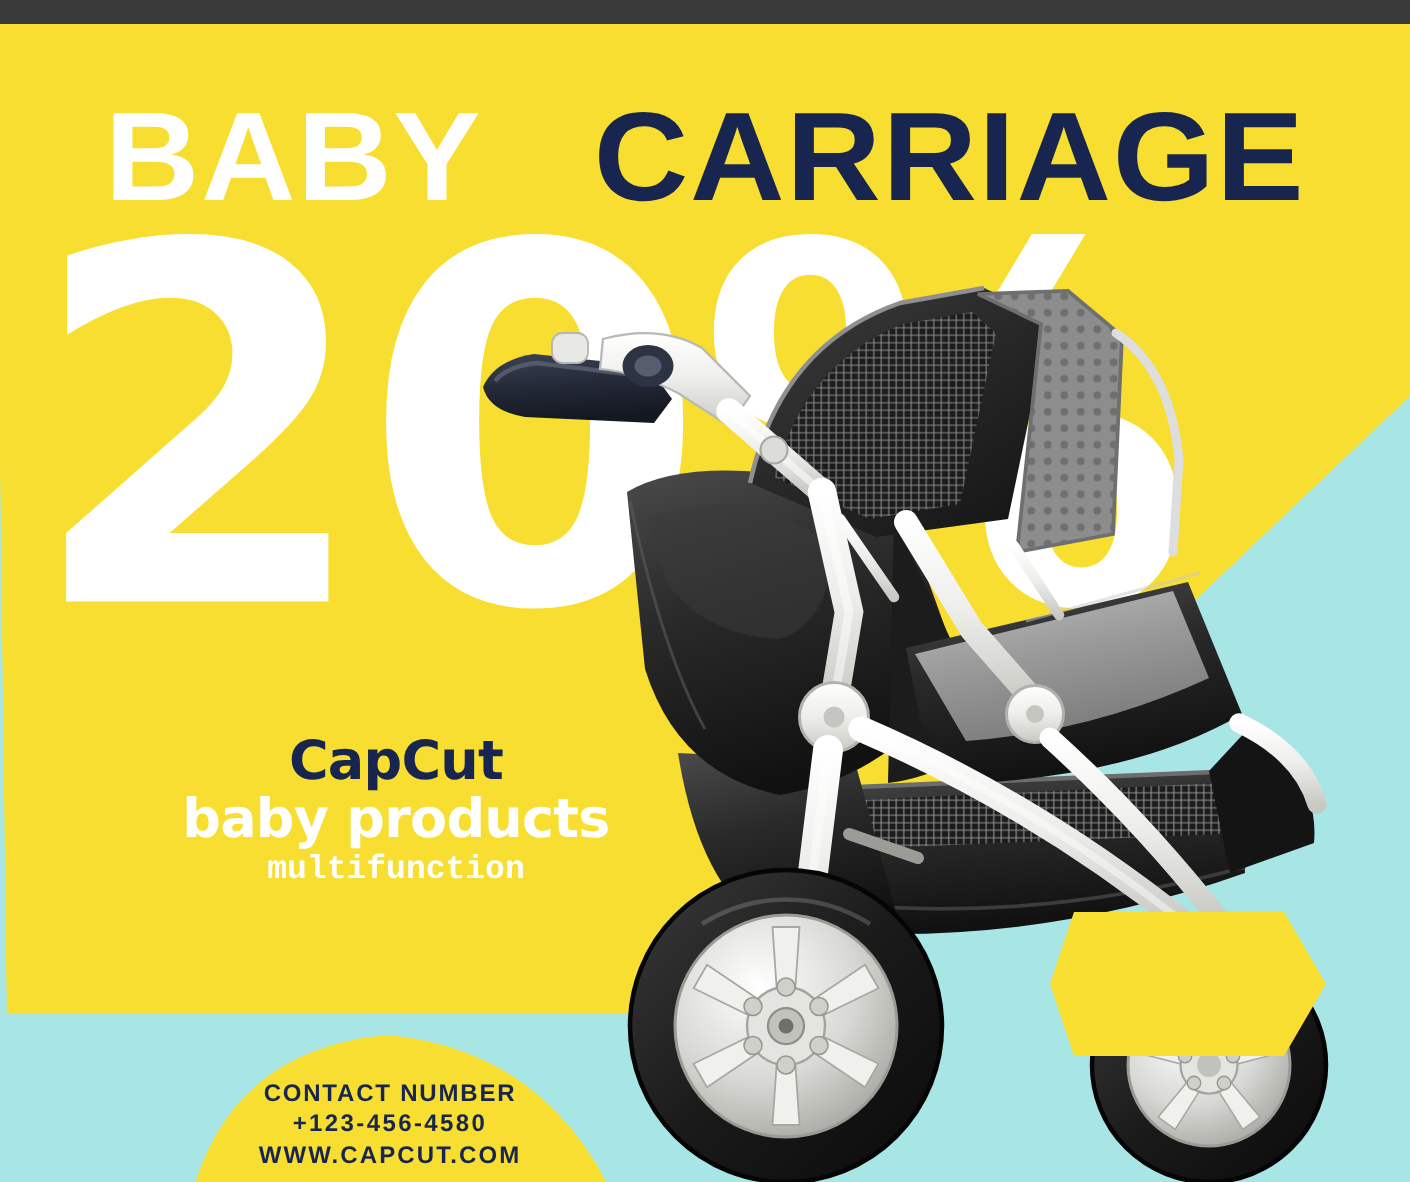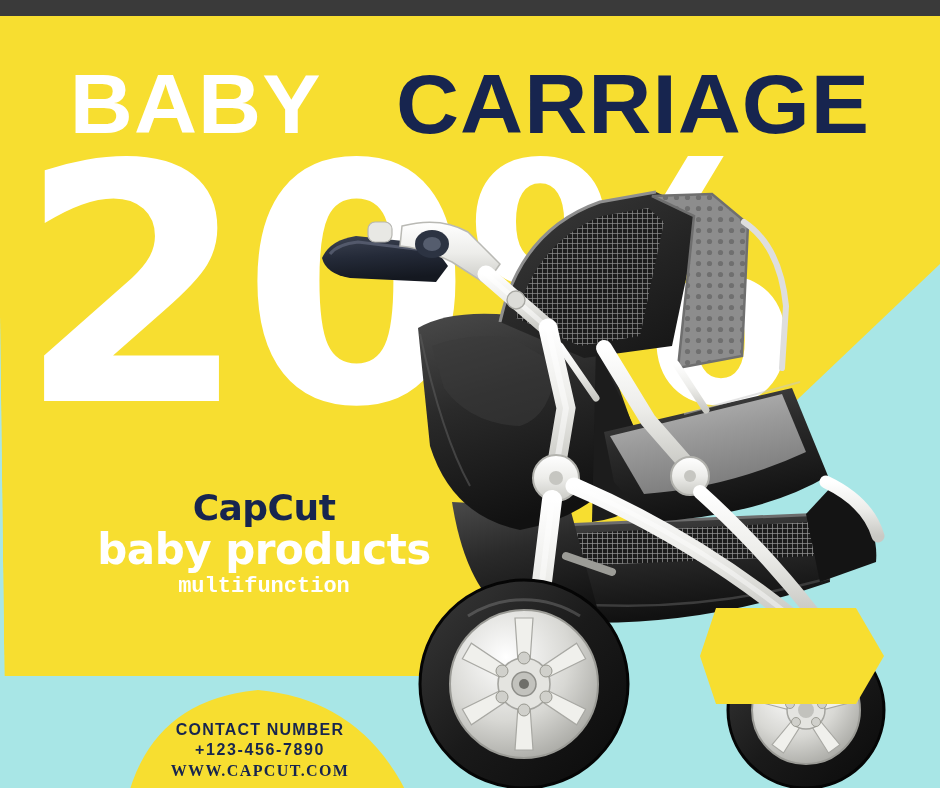--- a/index.html
+++ b/index.html
@@ -54,21 +54,21 @@
     line-height:1.02;
   }
   .brand .b1{
     display:block;
     font-size:36px;font-weight:bold;color:#17254F;
     font-family:"DejaVu Sans",sans-serif;
     letter-spacing:-0.5px;
   }
   .brand .b2{
     display:block;
-    font-size:42px;font-weight:bold;color:#FFFFFF;
+    font-size:36px;font-weight:bold;color:#FFFFFF;
     font-family:"DejaVu Sans",sans-serif;
     letter-spacing:-0.5px;
     margin-top:2px;
   }
   .brand .b3{
     display:block;
     font-size:22px;font-weight:bold;color:#FFFFFF;
     font-family:Liberation Mono, monospace;
     margin-top:4px;
   }
@@ -79,21 +79,21 @@
     left:80px;top:704px;
     width:360px;
     text-align:center;
     color:#17254F;
     font-weight:bold;
     line-height:1.28;
     font-family:"Liberation Sans",sans-serif;
   }
   .contact div{font-size:16px;letter-spacing:1.2px;}
   .contact .c2{letter-spacing:1.6px;}
-  .contact .c3{letter-spacing:1.4px;font-family:Liberation Serif, serif;}
+  .contact .c3{letter-spacing:1.4px;}
 
   
   .badge-text{
     position:absolute;
     left:712px;top:606px;
     width:150px;
     text-align:center;
     color:#17254F;
     font-weight:bold;
     font-size:27px;
@@ -334,17 +334,17 @@
 
 
   <div class="brand">
     <span class="b1">CapCut</span>
     <span class="b2">baby products</span>
     <span class="b3">multifunction</span>
   </div>
 
   <div class="contact">
     <div class="c1">CONTACT NUMBER</div>
-    <div class="c2">+123-456-7890</div>
+    <div class="c2">+123-456-4580</div>
     <div class="c3">WWW.CAPCUT.COM</div>
   </div>
 
 </div>
 
 </body></html>

